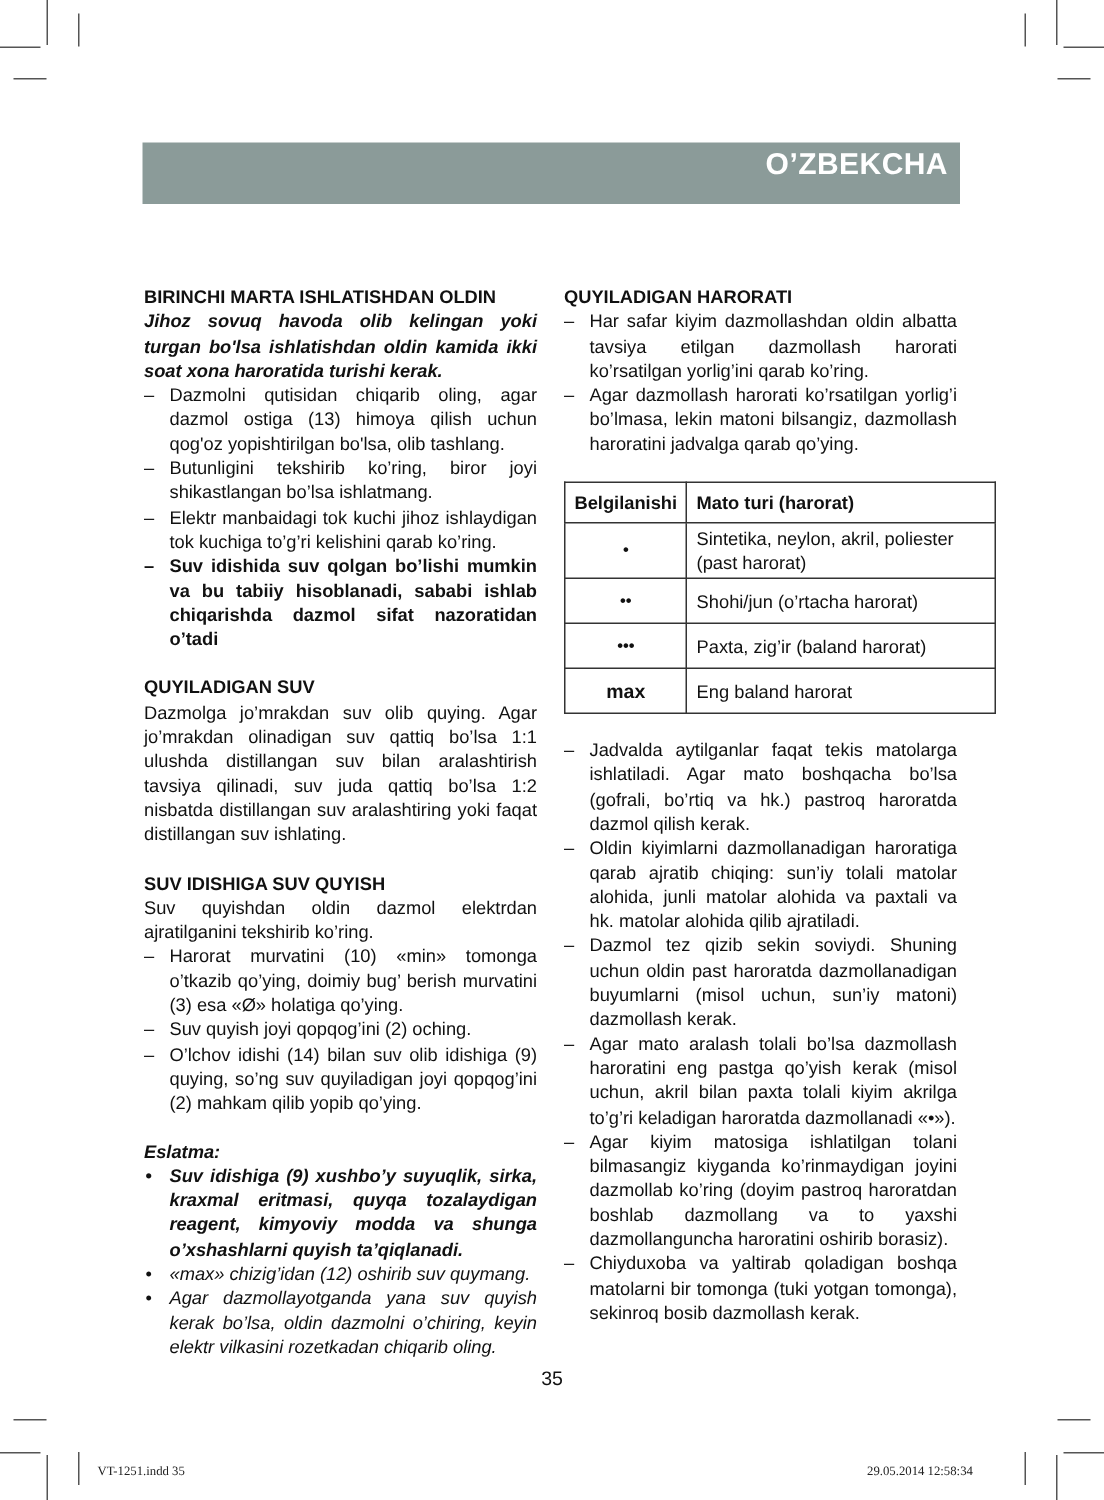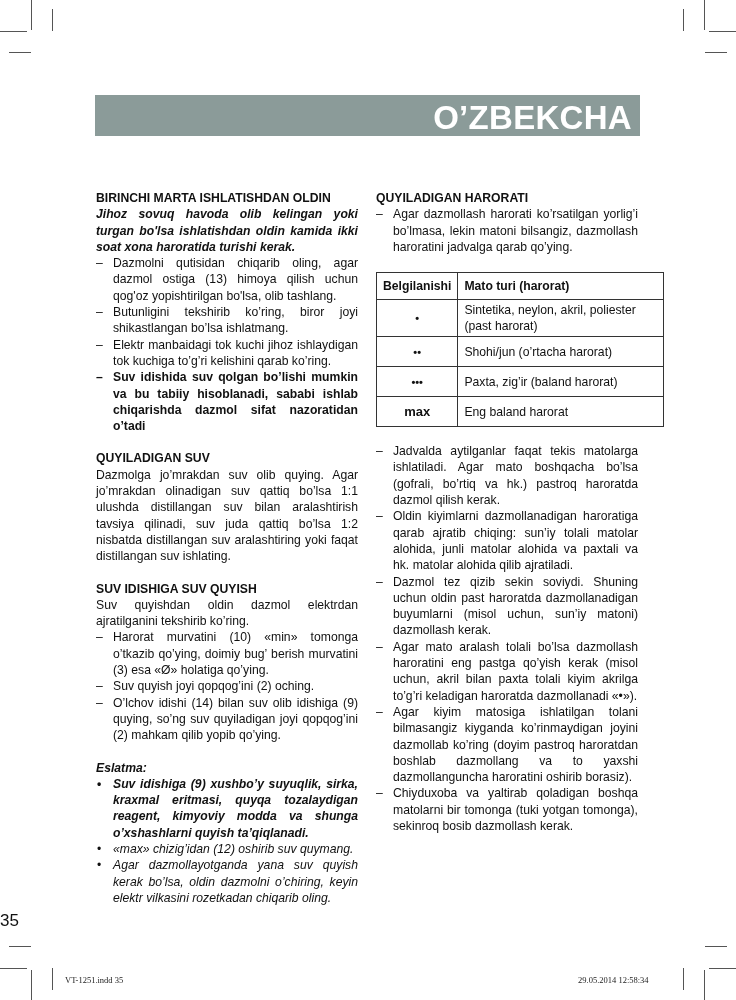--- a/index.html
+++ b/index.html
@@ -2,41 +2,41 @@
 <html><head>
   <meta charset="utf-8">
   <style>
     html, body { margin: 0; padding: 0; background: #ffffff; }
     body { width: 736px; height: 1000px; position: relative; overflow: hidden;
            font-family: "Liberation Sans", sans-serif; color: #111; }
     .crop { position: absolute; background: #555; }
     .banner { position: absolute; left: 95px; top: 95px; width: 545px; height: 41px;
               background: #8b9b99; }
     .banner-title { position: absolute; right: 8px; top: 4px; color: #fff; font-weight: bold;
-                    font-size: 33px; letter-spacing: 0.3px; font-family: "Liberation Sans", sans-serif; }
+                    font-size: 20px; letter-spacing: 0.3px; font-family: "Liberation Sans", sans-serif; }
     .col { position: absolute; top: 146px; width: 262px; font-size: 12.2px; line-height: 16.3px; margin-top: 44px; }
     .col-left { left: 96px; }
     .col-right { left: 376px; }
     .h { font-weight: bold; margin: 0; }
     .p { margin: 0; text-align: justify; text-align-last: left; }
     .bi { font-weight: bold; font-style: italic; }
     .i { font-style: italic; }
     .b { font-weight: bold; }
     ul.dash, ul.dot { list-style: none; margin: 0; padding: 0; }
     ul.dash li, ul.dot li { position: relative; padding-left: 17px; text-align: justify; text-align-last: left; }
     ul.dash li::before { content: "–"; position: absolute; left: 0; top: 0; }
     ul.dot li::before { content: "•"; position: absolute; left: 1px; top: 0; font-style: normal; }
     .gap { height: 16px; }
     table.temps { border-collapse: collapse; width: 288px; margin: 17px 0 16px 0; font-size: 12.2px; line-height: 16px; }
     table.temps th, table.temps td { border: 1px solid #333; padding: 2px 6px; }
     table.temps th { font-weight: bold; text-align: left; height: 22px; }
     table.temps th:first-child, table.temps td:first-child { width: 67px; text-align: center; }
     table.temps td { height: 25px; }
     table.temps td.sym { font-weight: bold; font-size: 11px; }
-    .pagenum { position: absolute; top: 911px; left: 0; width: 736px; text-align: left; font-size: 17px; }
+    .pagenum { position: absolute; top: 911px; left: 0; width: 736px; text-align: center; font-size: 13px; }
     .footer { position: absolute; top: 975px; font-family: "Liberation Serif", serif; font-size: 8.5px; color: #222; }
   </style>
 </head>
 <body>
 
 <div class="crop" style="left:31px;top:0;width:1px;height:30px;"></div>
 <div class="crop" style="left:0;top:31px;width:27px;height:1px;"></div>
 <div class="crop" style="left:52px;top:9px;width:1px;height:22px;"></div>
 <div class="crop" style="left:9px;top:52px;width:22px;height:1px;"></div>
 <div class="crop" style="left:704px;top:0;width:1px;height:30px;"></div>
@@ -81,20 +81,21 @@
   <ul class="dot">
     <li class="bi">Suv idishiga (9) xushbo’y suyuqlik, sirka, kraxmal eritmasi, quyqa tozalaydigan reagent, kimyoviy modda va shunga o’xshashlarni quyish ta’qiqlanadi.</li>
     <li class="i">«max» chizig’idan (12) oshirib suv quymang.</li>
     <li class="i">Agar dazmollayotganda yana suv quyish kerak bo’lsa, oldin dazmolni o’chiring, keyin elektr vilkasini rozetkadan chiqarib oling.</li>
   </ul>
 </div>
 
 <div class="col col-right">
   <p class="h">QUYILADIGAN HARORATI</p>
   <ul class="dash">
+    <li>Har safar kiyim dazmollashdan oldin albatta tavsiya etilgan dazmollash harorati ko’rsatilgan yorlig’ini qarab ko’ring.</li>
     <li>Agar dazmollash harorati ko’rsatilgan yorlig’i bo’lmasa, lekin matoni bilsangiz, dazmollash haroratini jadvalga qarab qo’ying.</li>
   </ul>
   <table class="temps">
     <thead>
       <tr>
         <th>Belgilanishi</th>
         <th>Mato turi (harorat)</th>
       </tr>
     </thead>
     <tbody>

